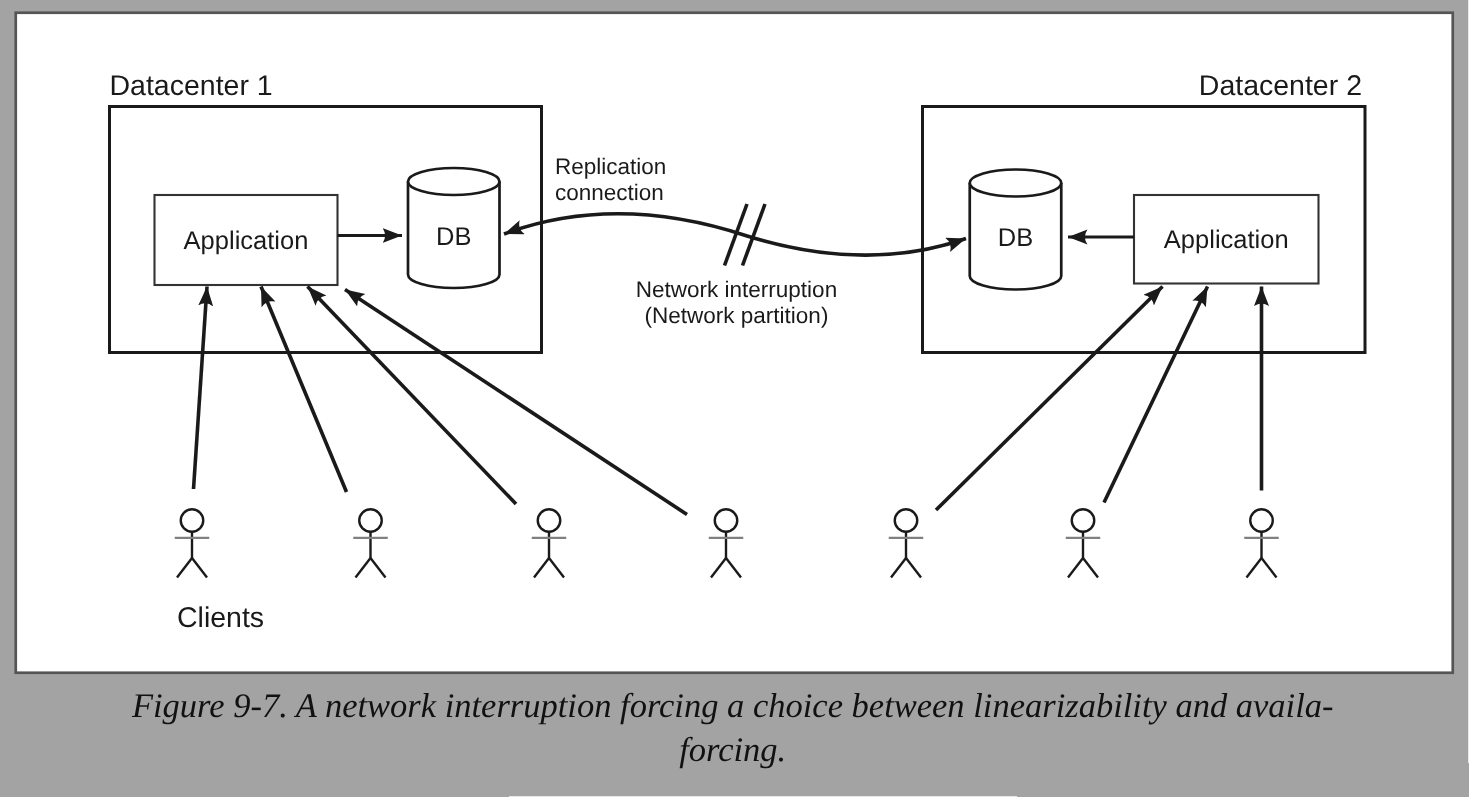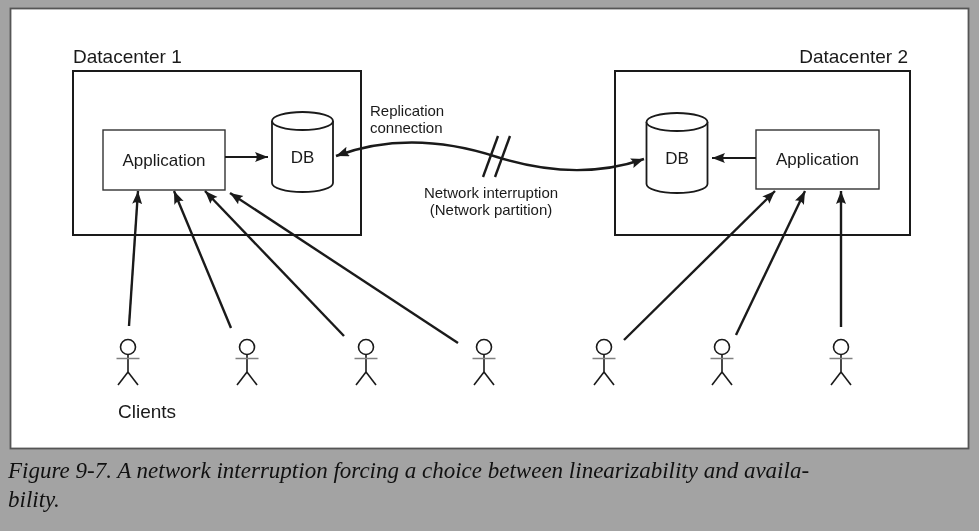--- a/index.html
+++ b/index.html
@@ -21,20 +21,21 @@
     height: 450px;
   }
   .caption {
     font-family: "Liberation Serif", serif;
     font-style: italic;
     font-size: 23px;
     line-height: 1.28;
     color: #111111;
     padding: 6px 10px 0 8px;
     letter-spacing: 0px;
+    text-align: center;
   }
   .caption div { white-space: nowrap; }
   svg text {
     font-family: "Liberation Sans", sans-serif;
     fill: #1a1a1a;
   }
   .lbl-dc   { font-size: 19px; }
   .lbl-node { font-size: 17px; }
   .lbl-sm   { font-size: 15px; }
 </style>
@@ -114,16 +115,16 @@
     <use href="#stickman" x="484" y="347"></use>
     <use href="#stickman" x="604" y="347"></use>
     <use href="#stickman" x="722" y="347"></use>
     <use href="#stickman" x="841" y="347"></use>
 
     <text class="lbl-dc" x="118" y="418" text-anchor="start">Clients</text>
   </svg>
 
   <div class="caption">
     <div>Figure 9-7. A network interruption forcing a choice between linearizability and availa-</div>
-    <div>bility.</div>
+    <div>forcing.</div>
   </div>
 
 </div>
 
 </body></html>

